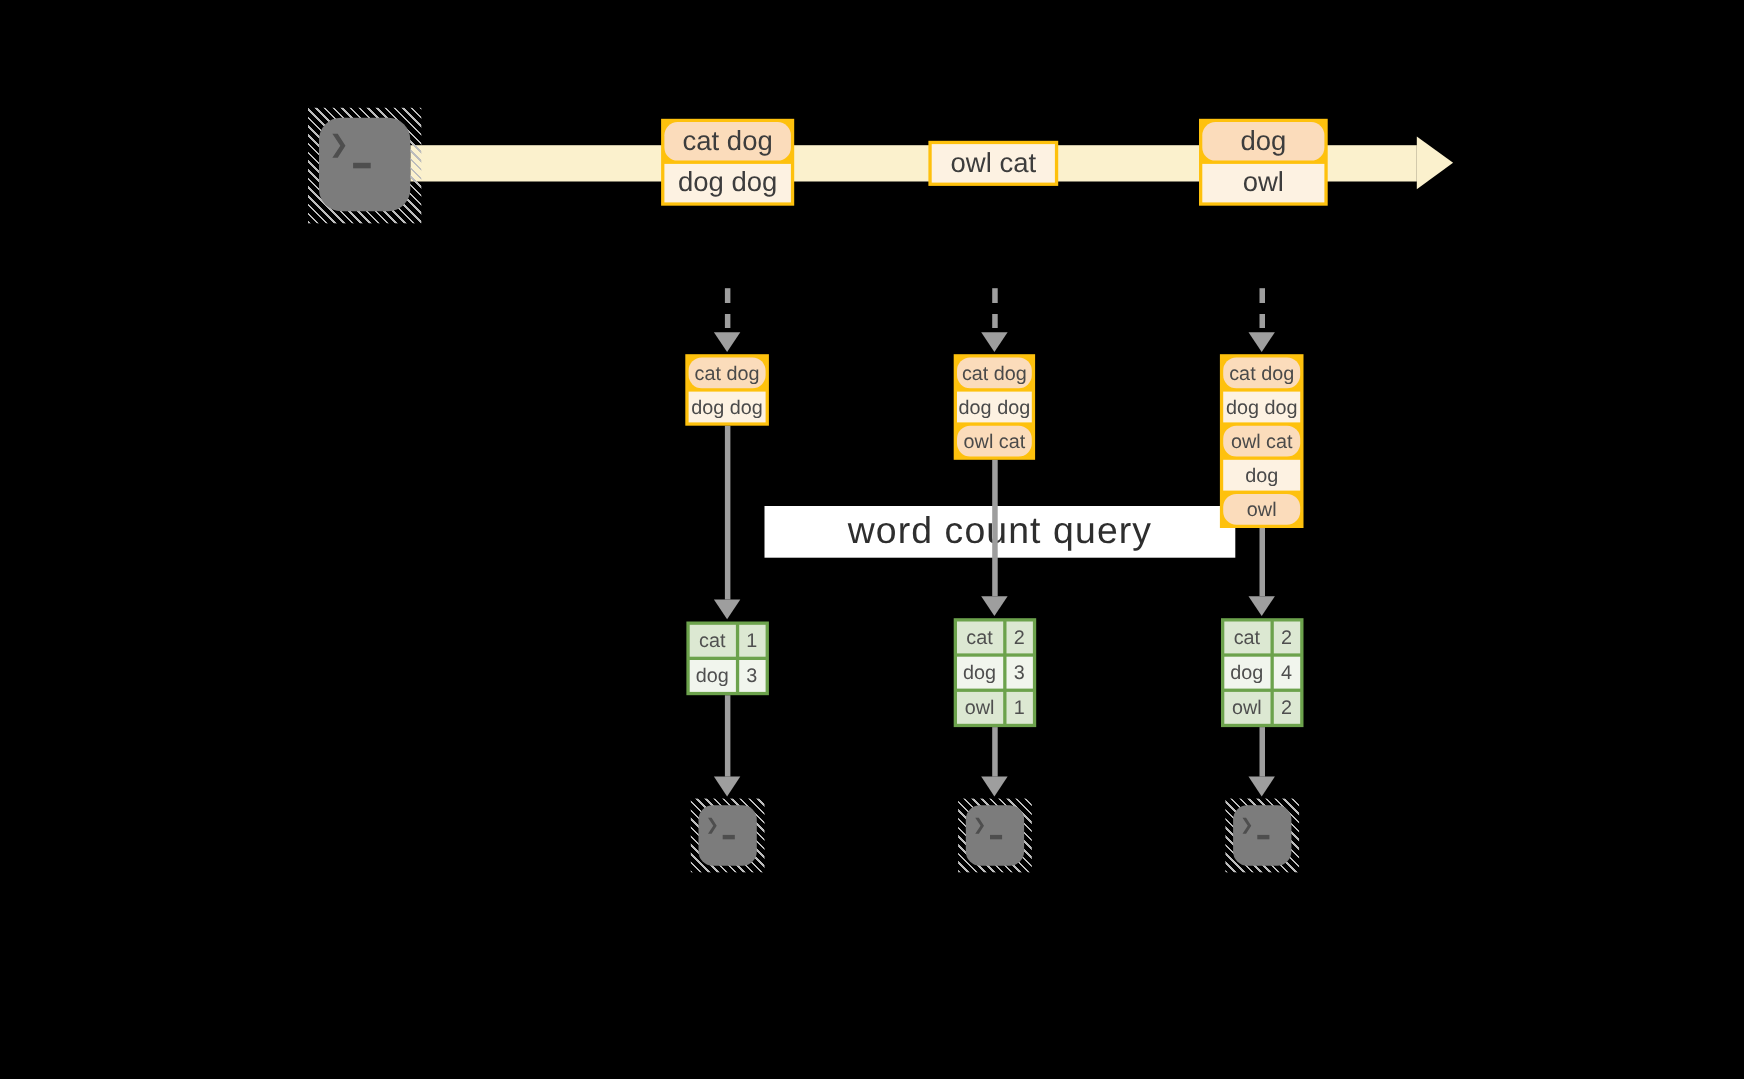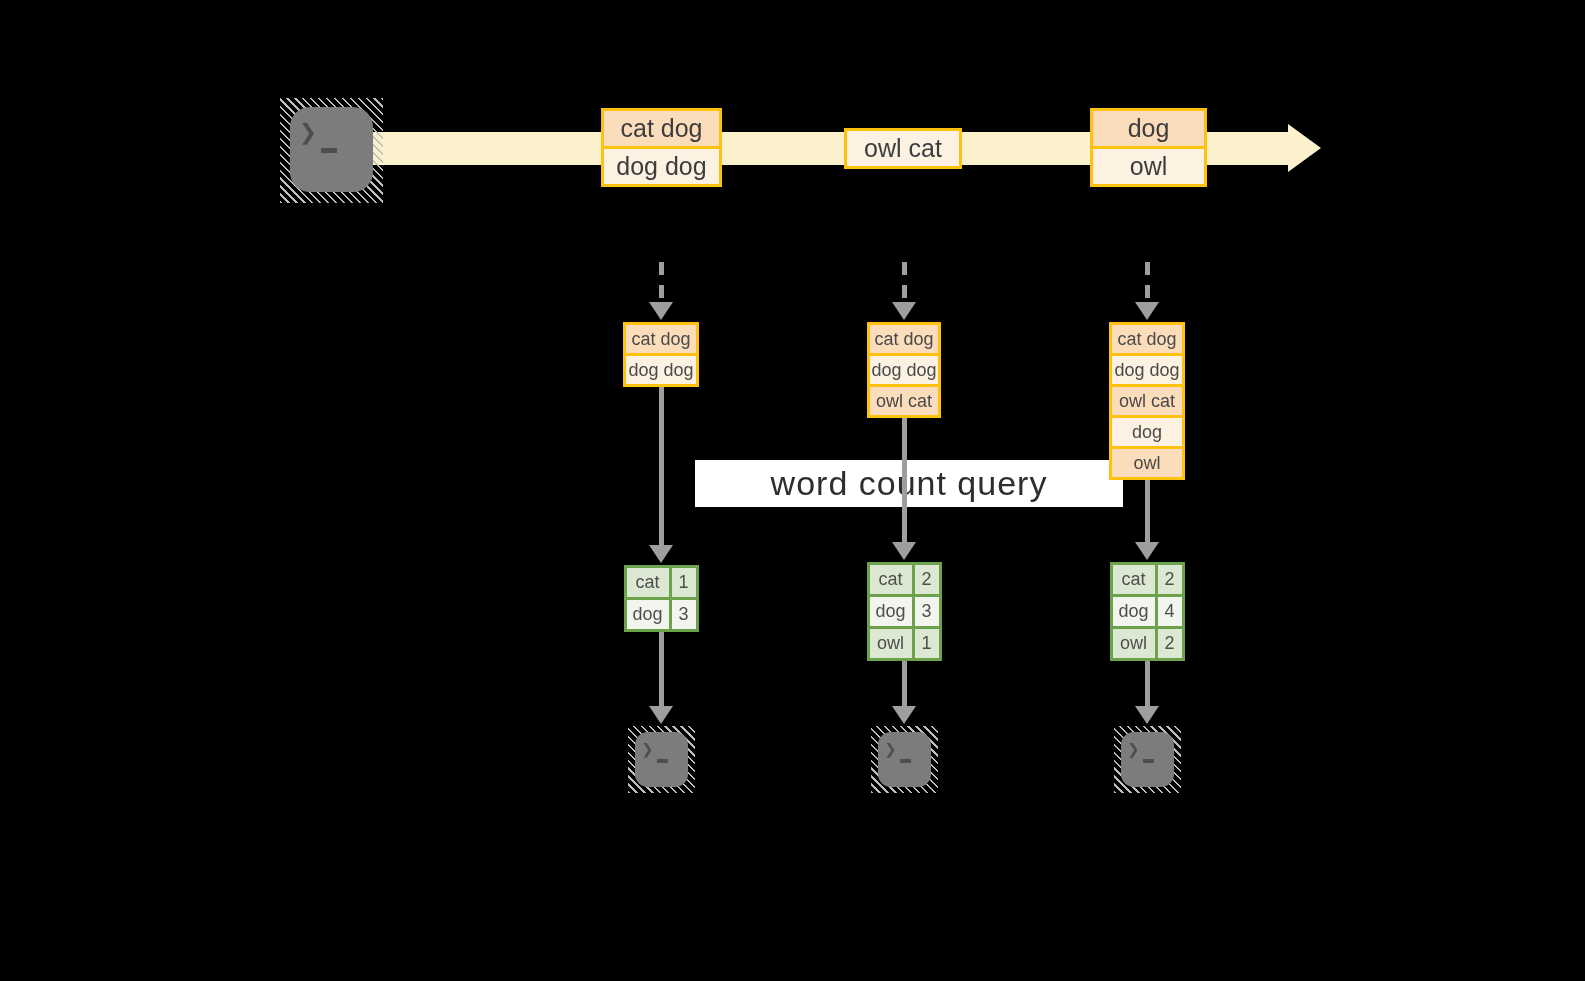--- a/index.html
+++ b/index.html
@@ -33,21 +33,21 @@
     position:absolute; background:var(--amber,#FEC10D);
     display:flex; flex-direction:column; gap:3px; padding:3px; box-sizing:border-box;
     z-index:3;
   }
   .obox .orow {
     display:flex; align-items:center; justify-content:center;
     color:#3D3D3D; width:100%;
   }
   .orow.big { height:35px; font-size:25px; }
   .orow.small { height:28px; font-size:18px; color:#4A4A4A; }
-  .tone-peach { background:var(--peach,#FBDCBB); }
+  .tone-peach { background:var(--peach,#FBDCBB);border-radius:12px; }
   .tone-cream { background:var(--cream,#FDF2E2); }
   
   .gtable {
     position:absolute; background:var(--green_border,#6CA24C);
     display:grid; grid-template-columns:42px 24px; gap:3px; padding:3px;
     box-sizing:border-box; z-index:3;
   }
   .gcell { display:flex; align-items:center; justify-content:center;
            height:29px; font-size:18px; color:#4F4F4F; }
   .g-odd  { background:var(--green_light,#DCE8D2);text-align:right; }

